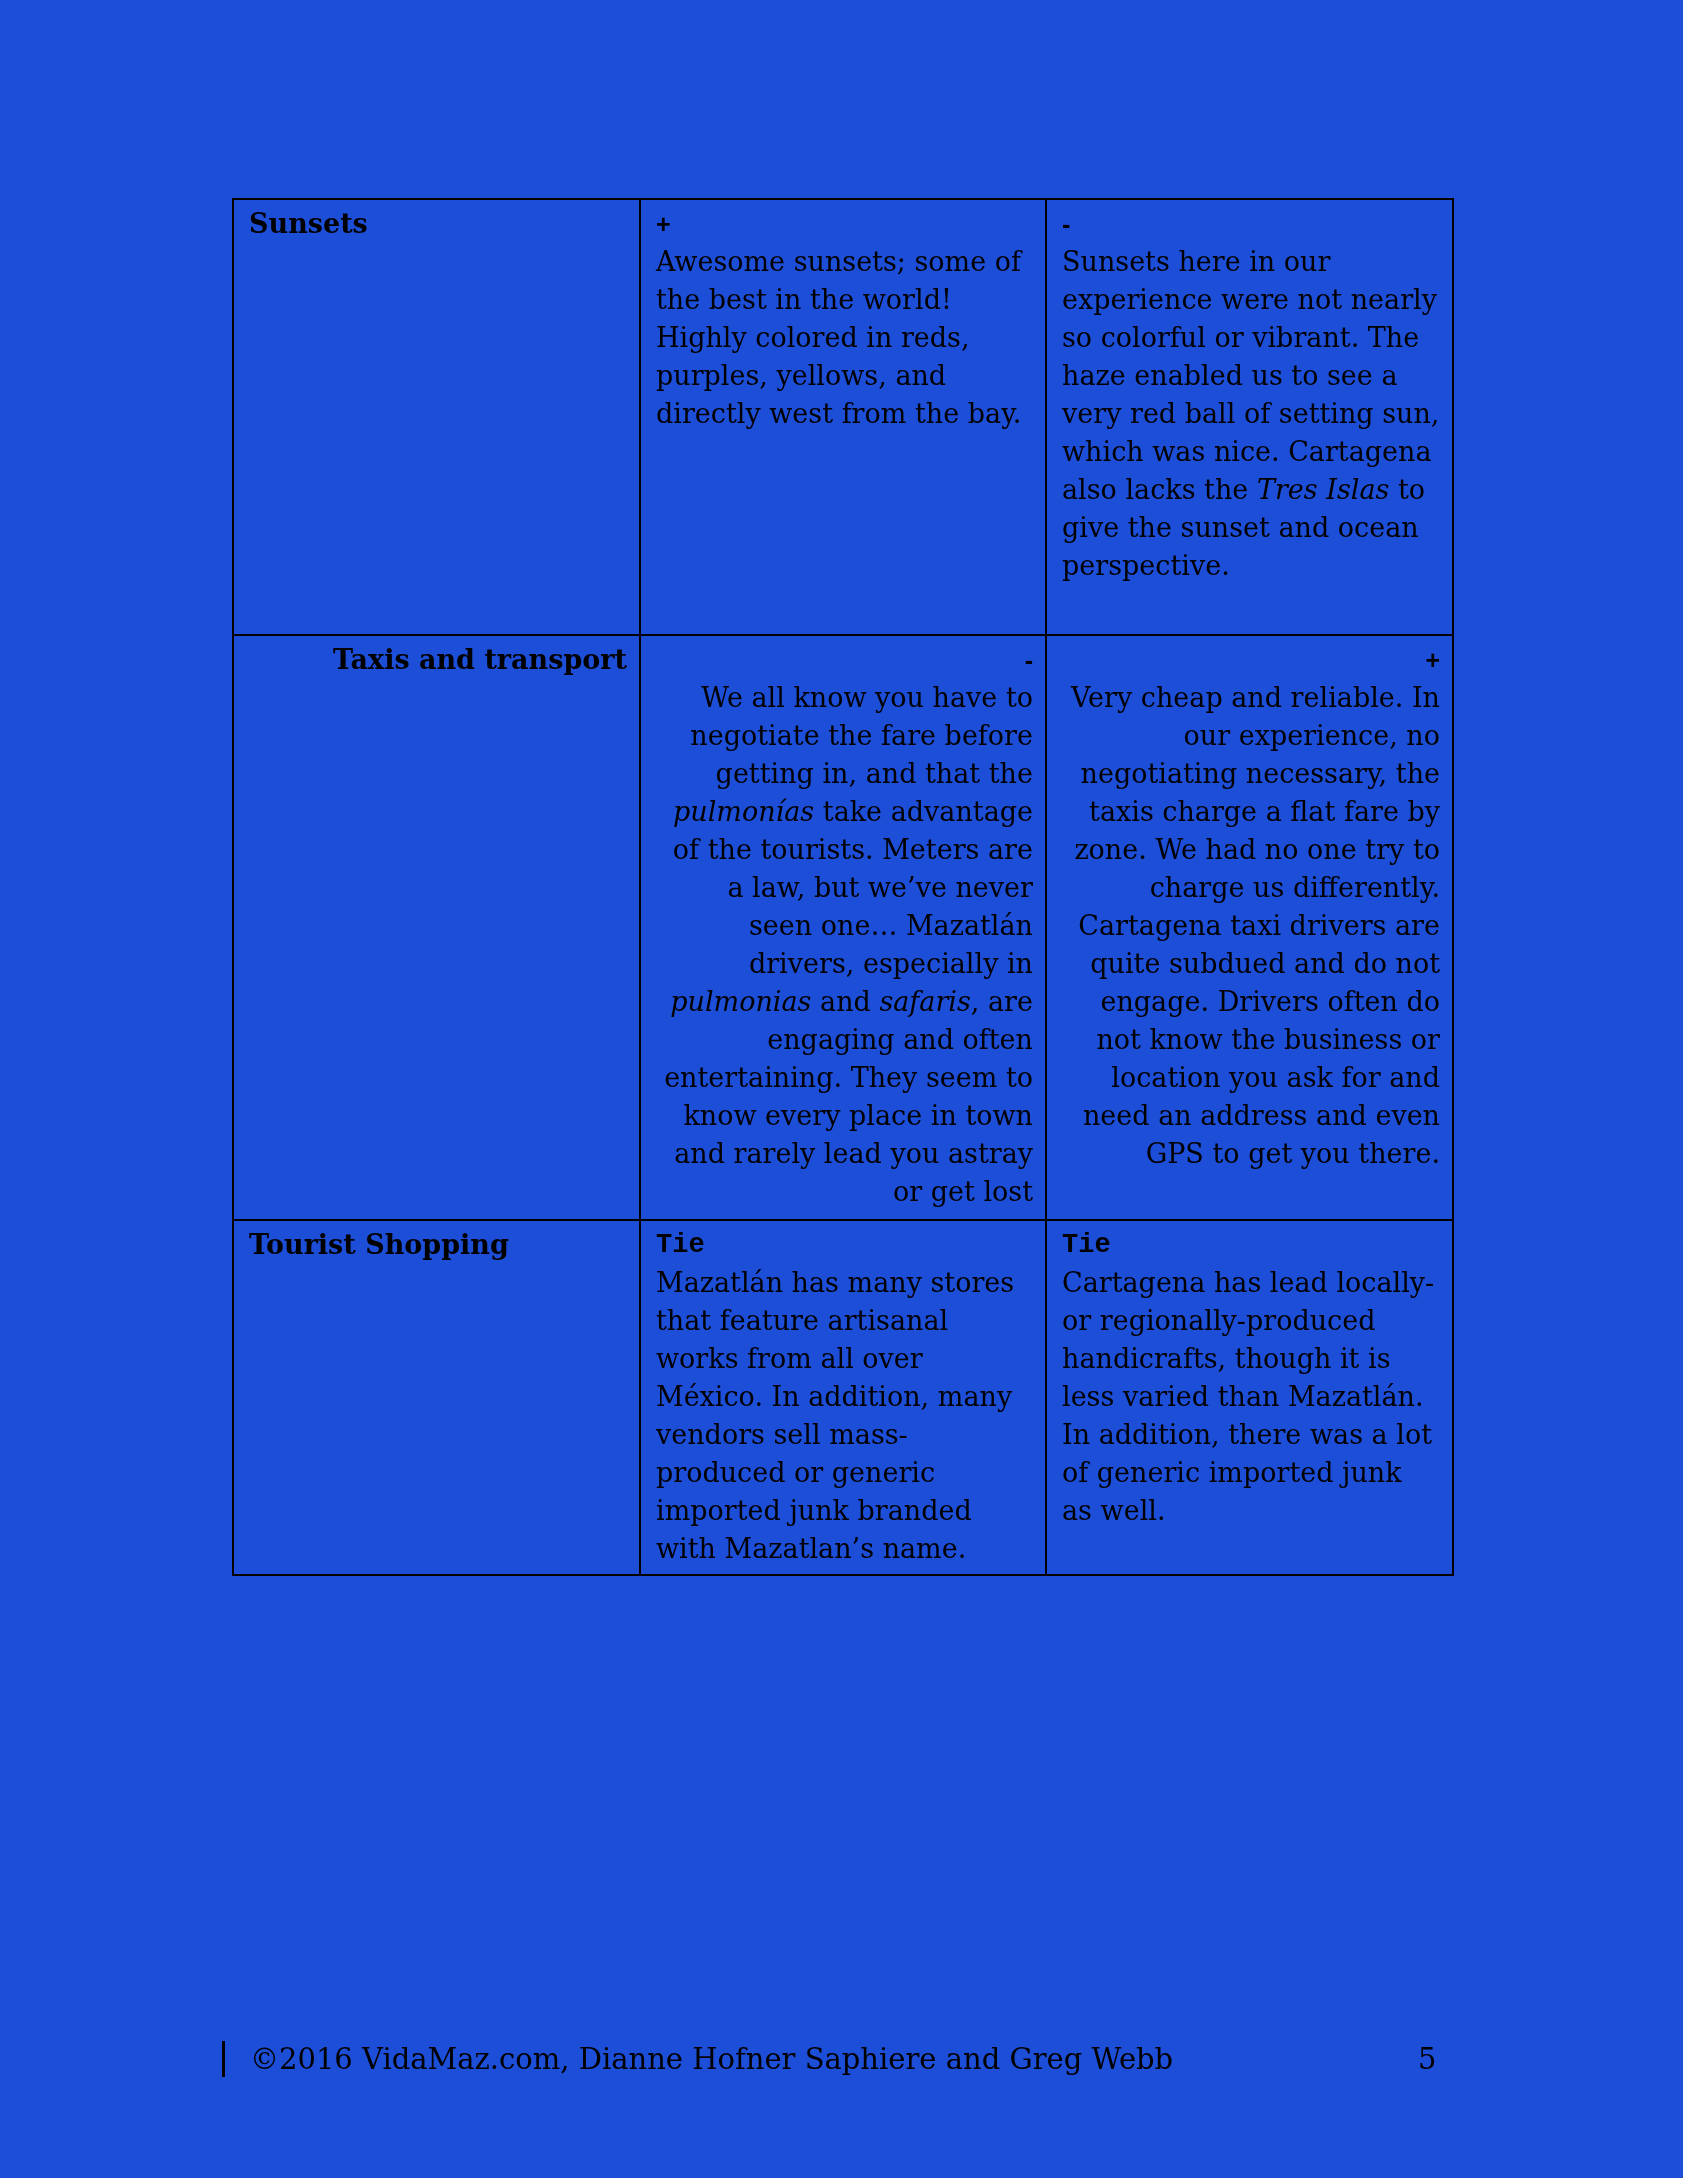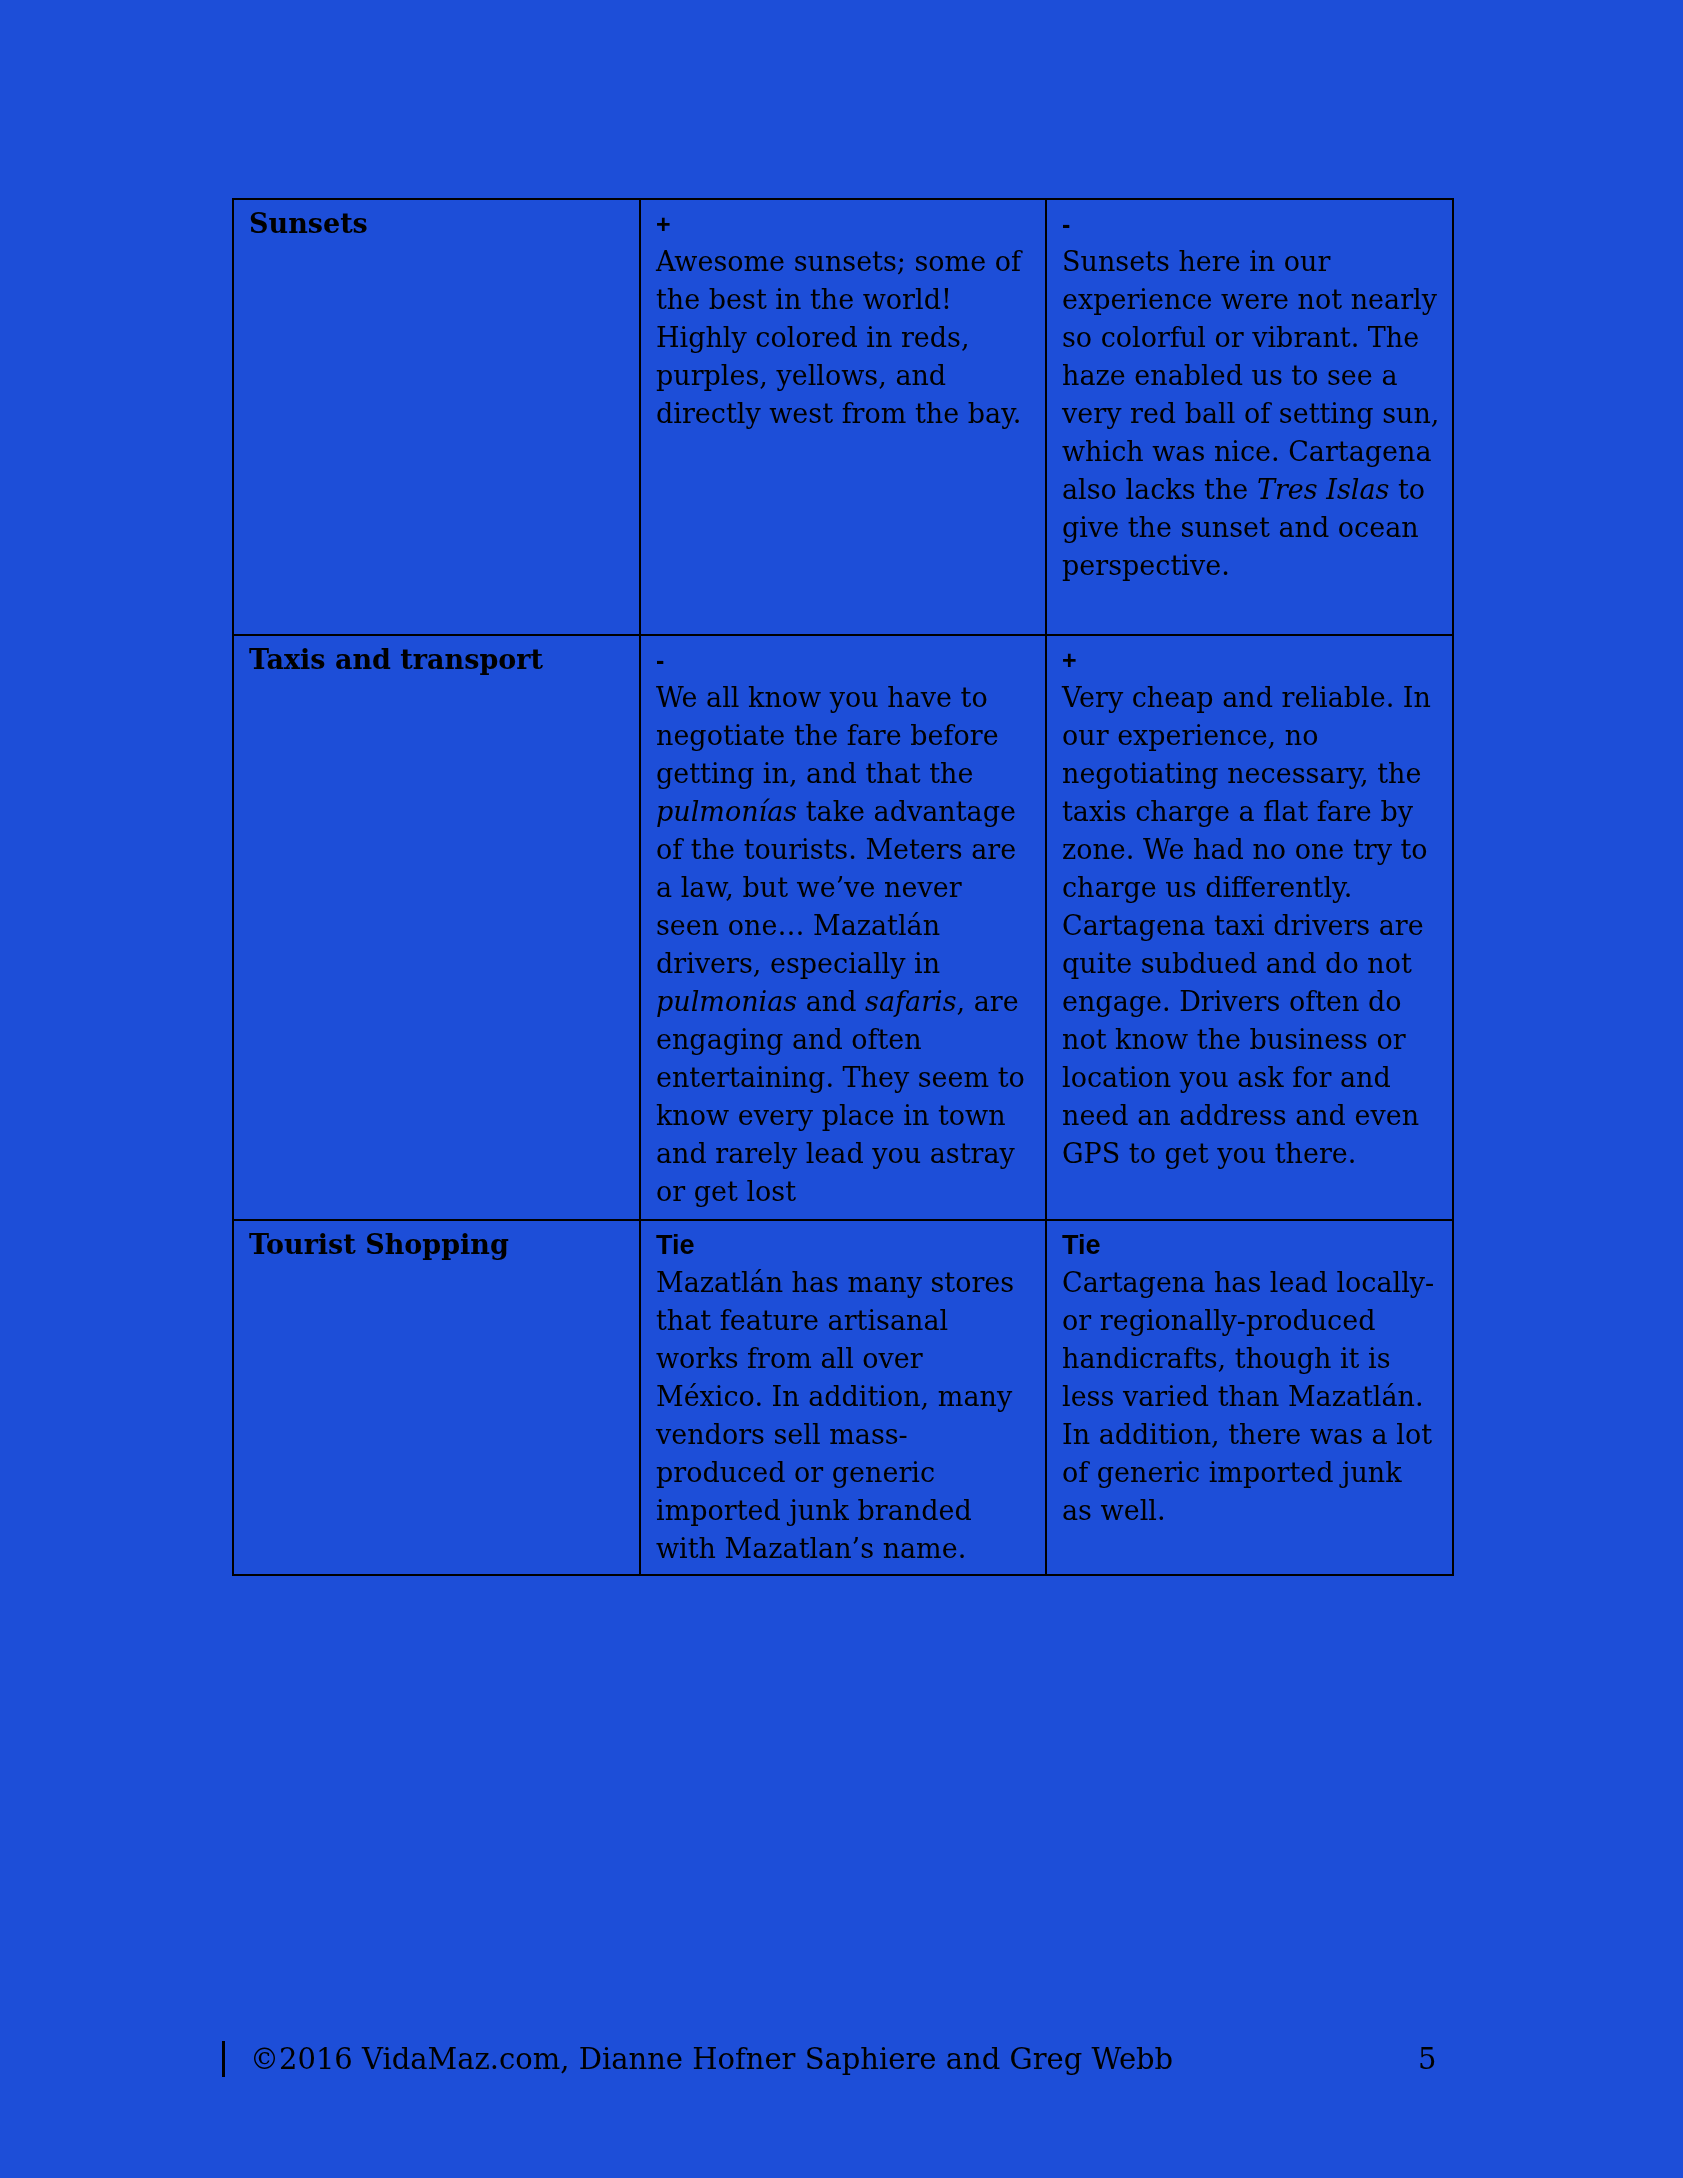--- a/index.html
+++ b/index.html
@@ -46,27 +46,27 @@
       font-size: 27px;
     }
     .verdict {
       display: block;
       font-weight: bold;
       font-family: "Liberation Sans", sans-serif;
       font-size: 25px;
       line-height: 38px;
     }
     .verdict.word {
-      font-family: Liberation Sans, sans-serif;
+      font-family: Liberation Mono, monospace;
       font-size: 27px;
     }
     .body-text { display: block; }
     .body-text i { font-style: italic; margin-top: 13px; }
     .row-sunsets td { height: 423px; }
-    .row-taxis td { height: 572px; }
+    .row-taxis td { height: 572px; text-align: right; }
     .row-shopping td { height: 327px; border-radius: 25px; }
 
     .footer {
       position: absolute;
       left: 222px;
       top: 2037px;
       width: 1238px;
       height: 44px;
     }
     .footer-bar {

